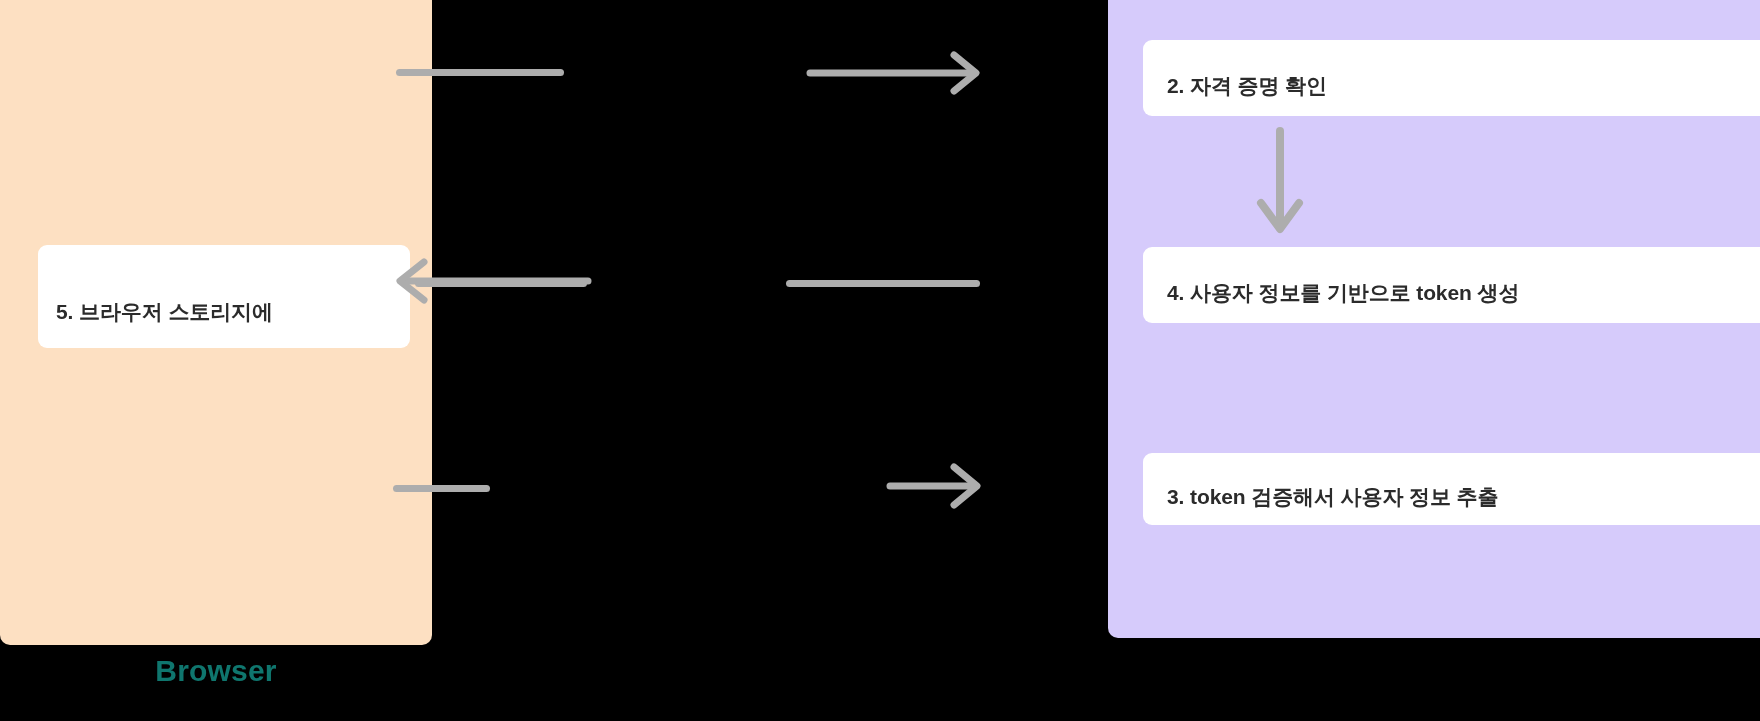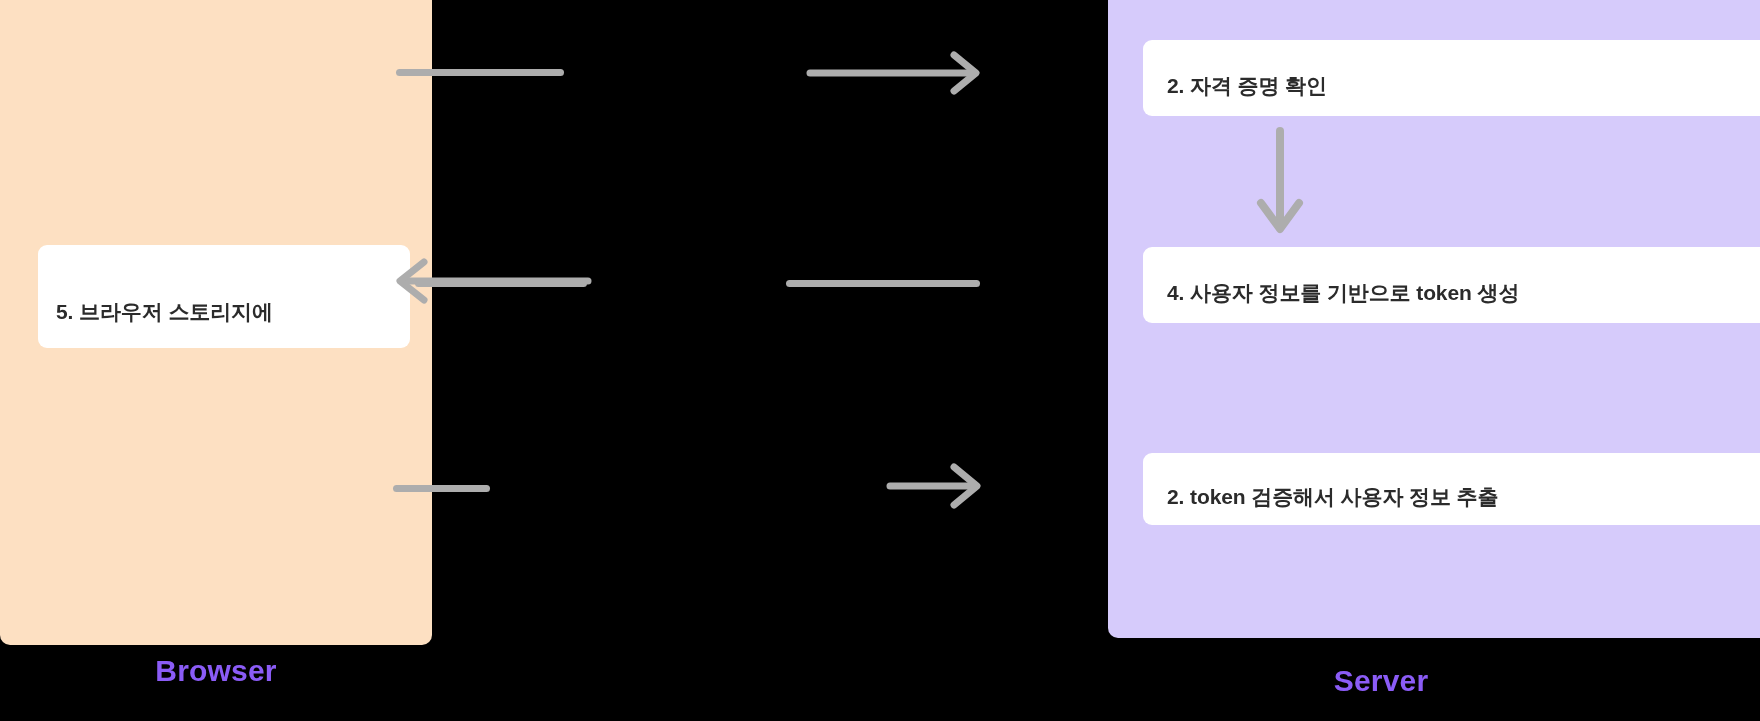--- a/index.html
+++ b/index.html
@@ -34,21 +34,21 @@
     left: 1108px;
     top: -10px;
     width: 700px;
     height: 648px;
     background: #D6CBFB;
   }
 
   
   .panel-caption {
     position: absolute;
-    color: #8b5cf6;
+    color: #0f766e;
     font-size: 30px;
     font-weight: 700;
     letter-spacing: 0.2px;
     white-space: nowrap;
   }
   #browser-caption {
     left: 0px;
     top: 654px;
     width: 432px;
     text-align: center;
@@ -147,24 +147,23 @@
 
   <div class="card" id="card-step2">
     <span class="card-text">2. 자격 증명 확인</span>
   </div>
 
   <div class="card" id="card-step3">
     <span class="card-text">4. 사용자 정보를 기반으로 token 생성</span>
   </div>
 
   <div class="card" id="card-step7">
-    <span class="card-text">2. token 검증해서 사용자 정보 추출</span>
+    <span class="card-text">3. token 검증해서 사용자 정보 추출</span>
   </div>
 
-  <div class="panel-caption" id="server-caption">Server</div>
 
   <div class="stroke" id="stroke-top-left"></div>
 
   <svg class="arrow-svg" id="arrow-top-right" viewBox="0 0 176 42">
     <g fill="none" stroke="#ADADAD" stroke-width="7" stroke-linecap="round" stroke-linejoin="round">
       <line x1="4" y1="21" x2="168" y2="21"></line>
       <polyline points="148,3 170,21 148,39"></polyline>
     </g>
   </svg>
 

